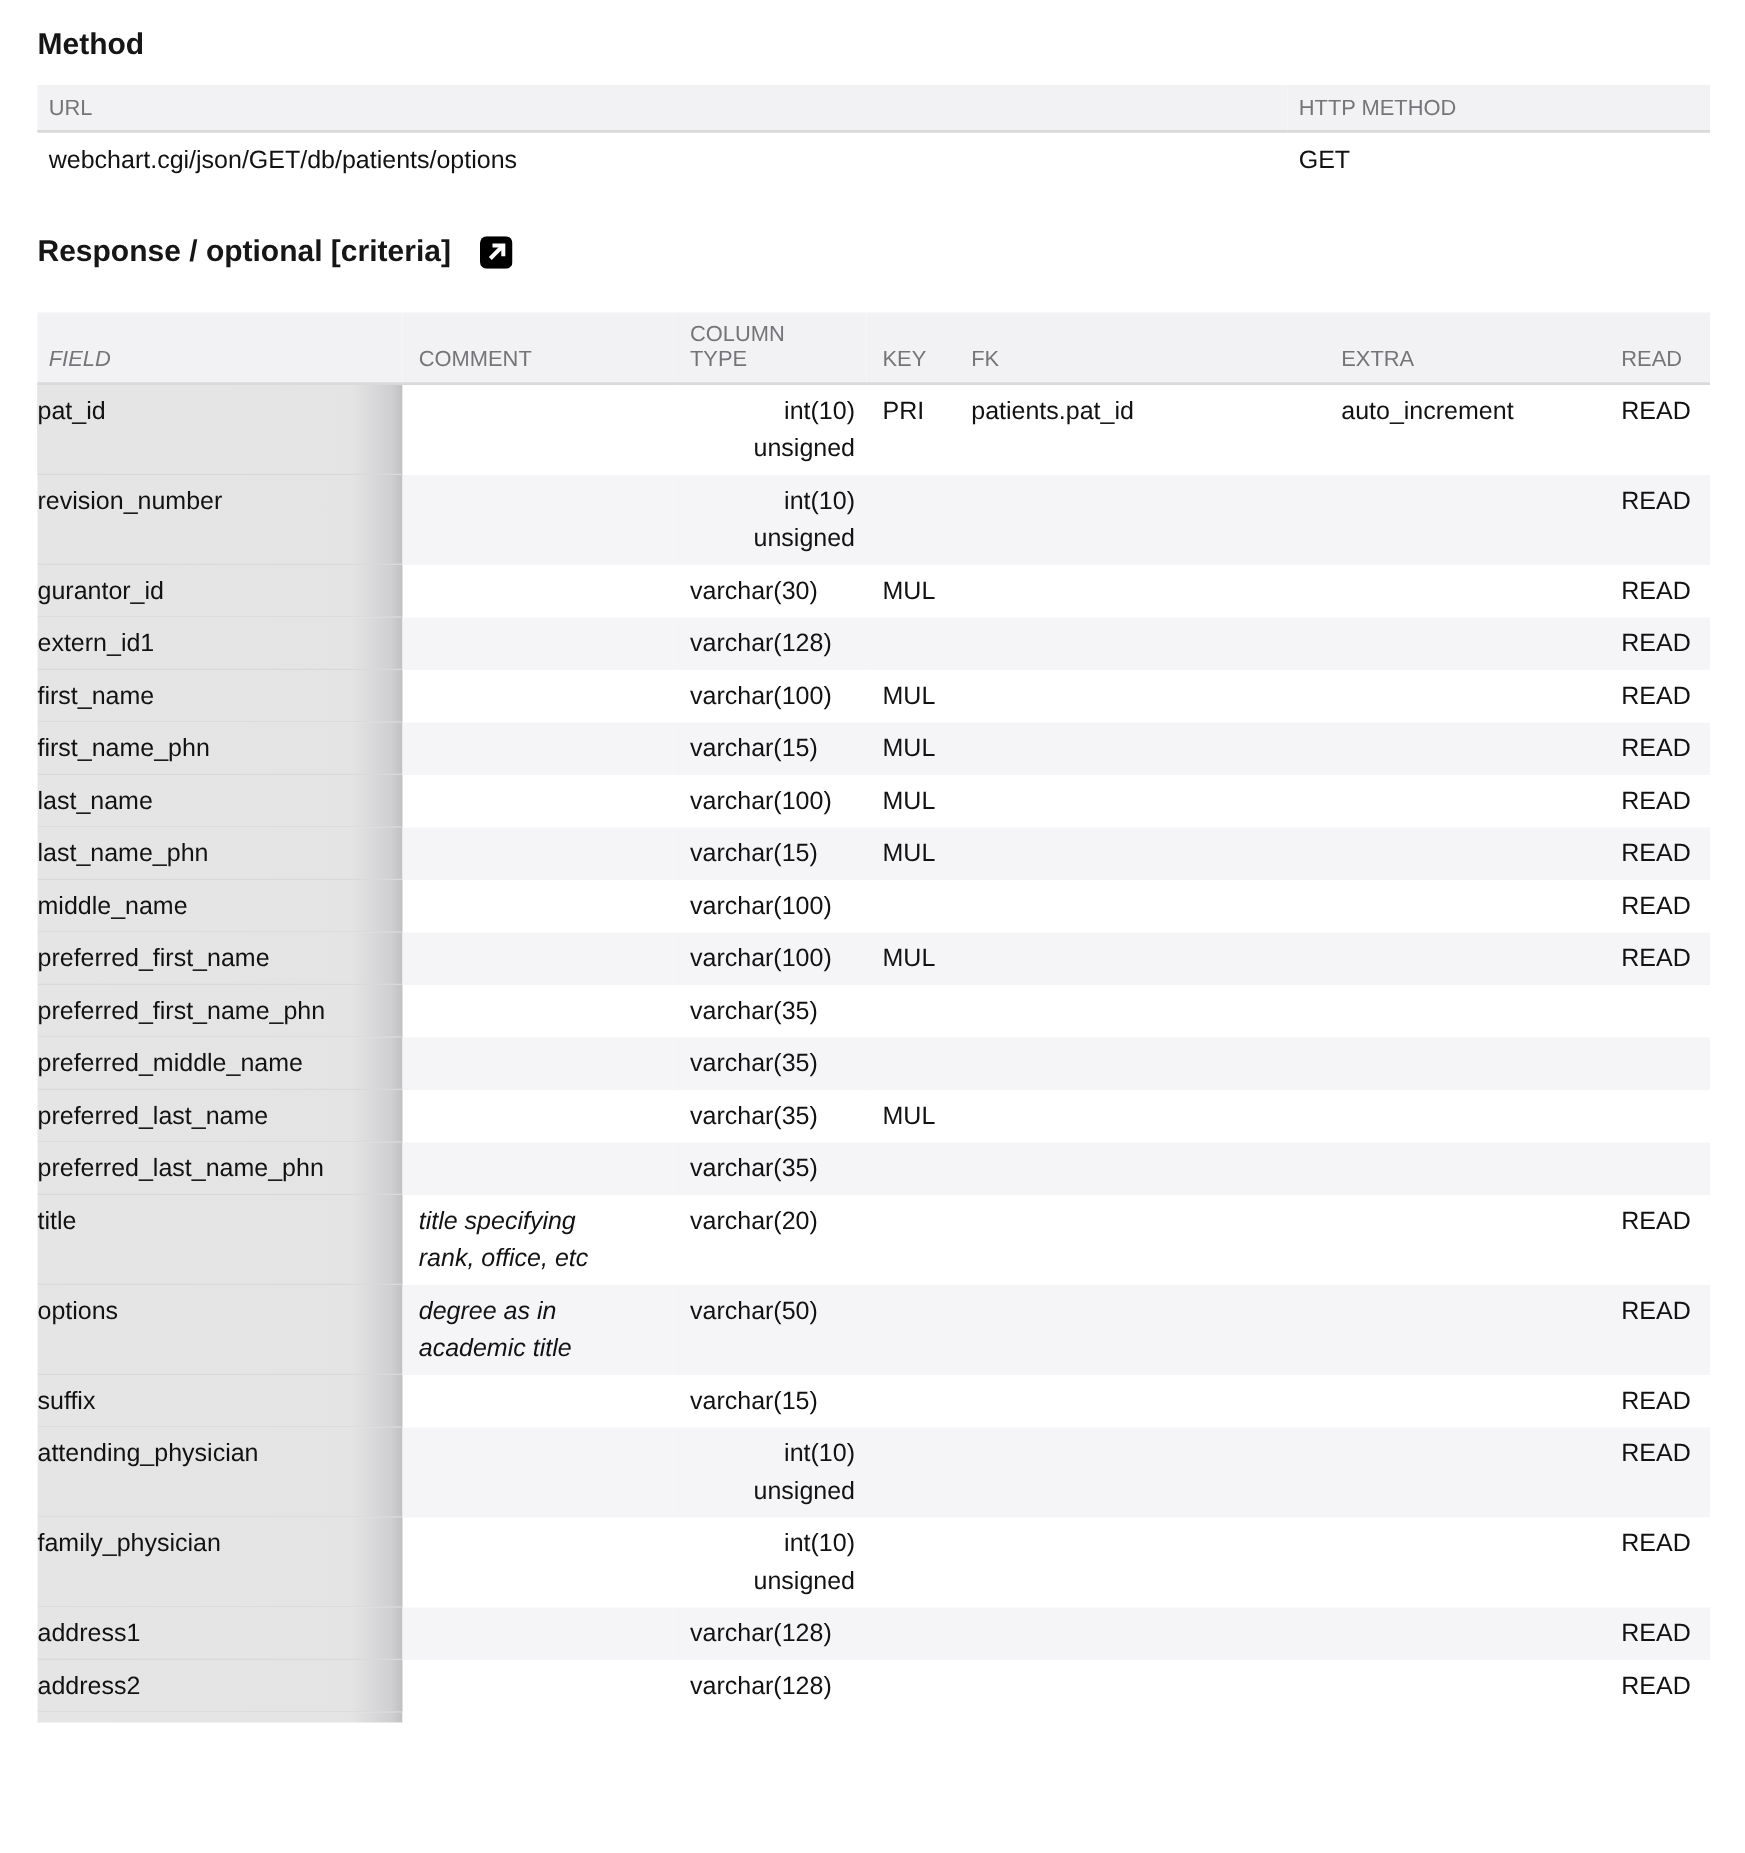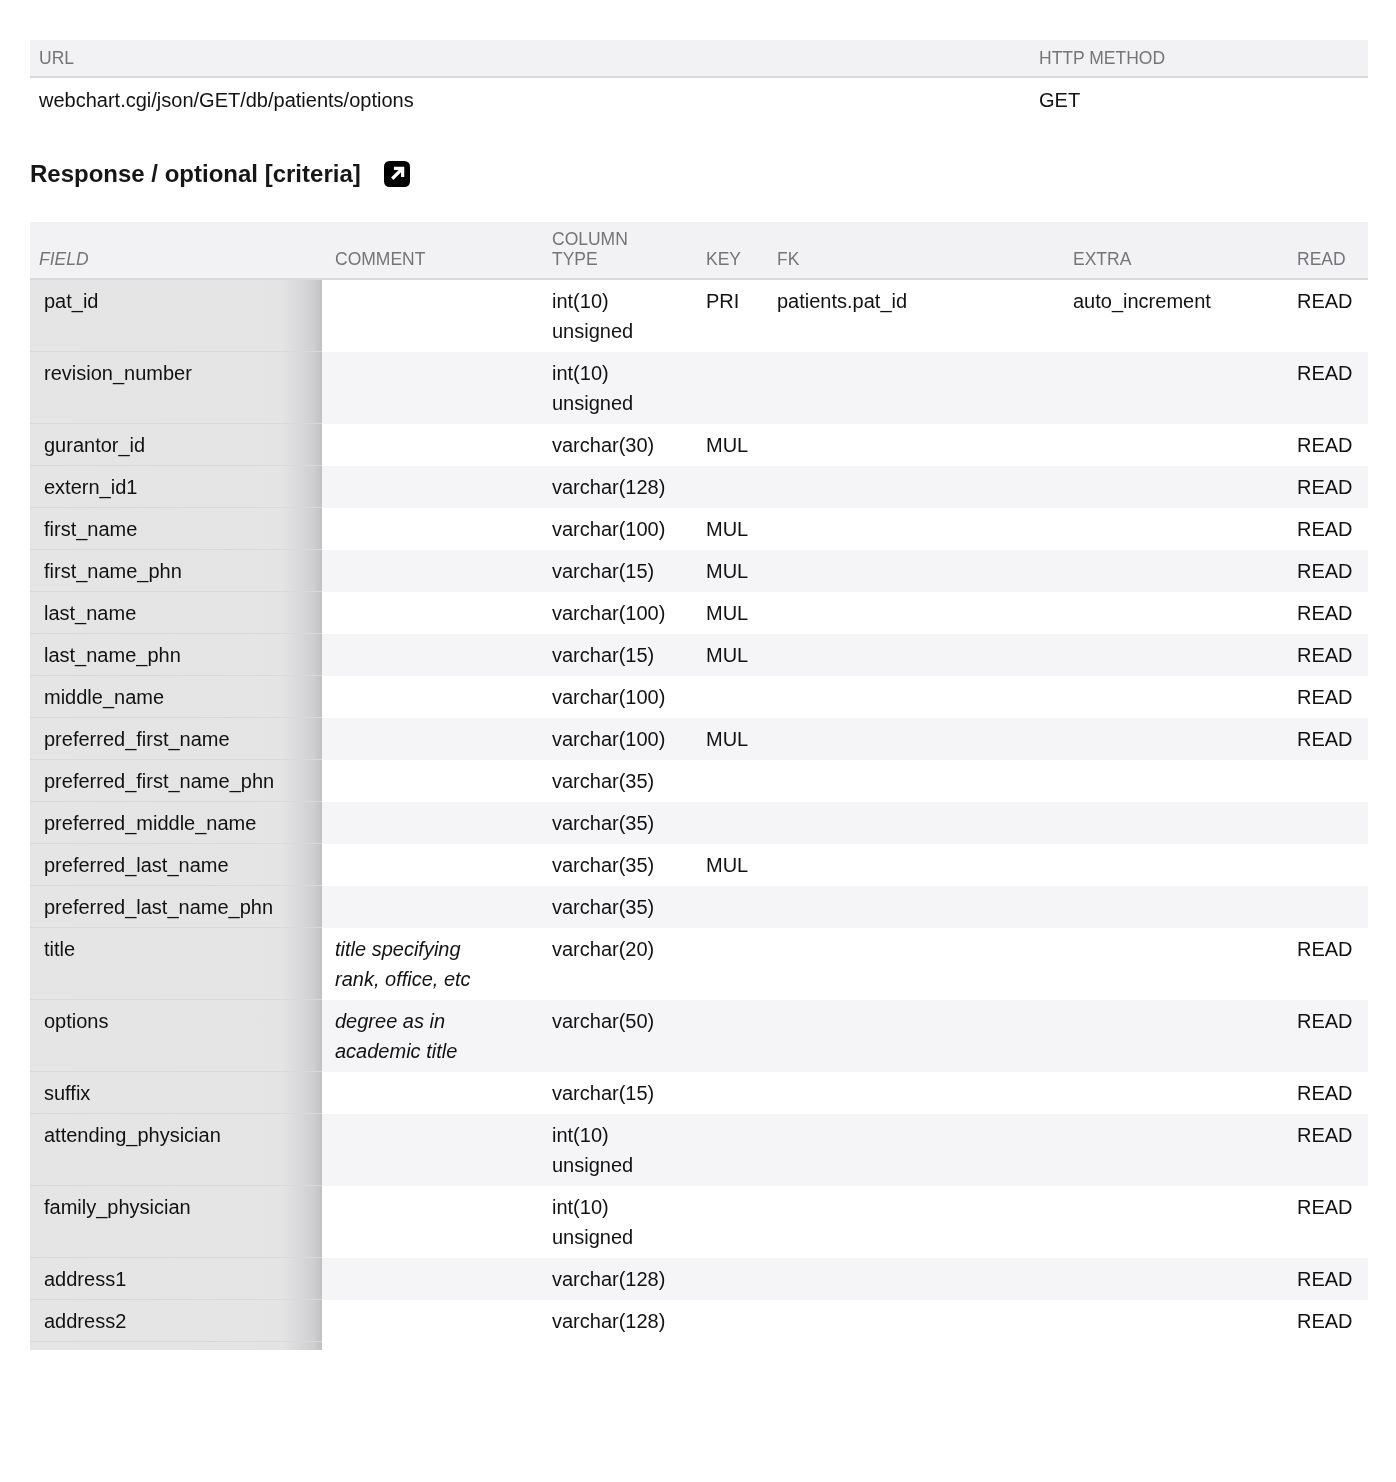--- a/index.html
+++ b/index.html
@@ -34,41 +34,42 @@
   
   .t2 { margin-top: 34px; }
   .t2 th { padding: 7px 9px 9px 13px; vertical-align: bottom; line-height: 27px; }
   .t2 th:first-child { padding-left: 9px; font-style: italic; }
   .t2 th.col-type .hdrwrap { display: inline-block; max-width: 88px; }
   .t2 td {
     font-size: 20px; line-height: 30px;
     padding: 6px 9px 6px 13px; vertical-align: top;
   }
   .t2 td.cell-field {
-    padding-left: 14px;
+    padding-left: 0;
     background: linear-gradient(to right, #e5e5e6 0%, #e4e4e5 86%, #cfcfd1 97%, #c0c0c2 100%);
     box-shadow: inset 0 -1px 0 #d9d9da;
   }
   .t2 tbody tr:nth-child(even) td:not(.cell-field) { background: #f5f5f7; }
   .t2 td.cell-comment .cellwrap { display: inline-block; max-width: 175px; font-style: italic; }
-  .t2 td.cell-type .cellwrap { display: inline-block; max-width: 142px; }
+  .t2 td.cell-type .cellwrap { display: inline-block; max-width: 142px; text-align: right; }
 
   
   .bottom-sliver { width: 1338px; height: 8px; display: flex; }
   .bottom-sliver .bs-field {
     width: 292px;
     background: linear-gradient(to right, #e5e5e6 0%, #e4e4e5 86%, #cfcfd1 97%, #c0c0c2 100%);
   }
   .bottom-sliver .bs-rest { flex: 1; background: #ffffff; }
 </style>
 </head>
 <body>
 
 <div class="page">
 
+  <h2 class="section-title">Method</h2>
 
   <table class="data t1">
     <colgroup>
         <col style="width:1000px">
         <col style="width:338px">
       </colgroup>
     <thead>
       <tr>
         <th>URL</th>
         <th>HTTP METHOD</th>

